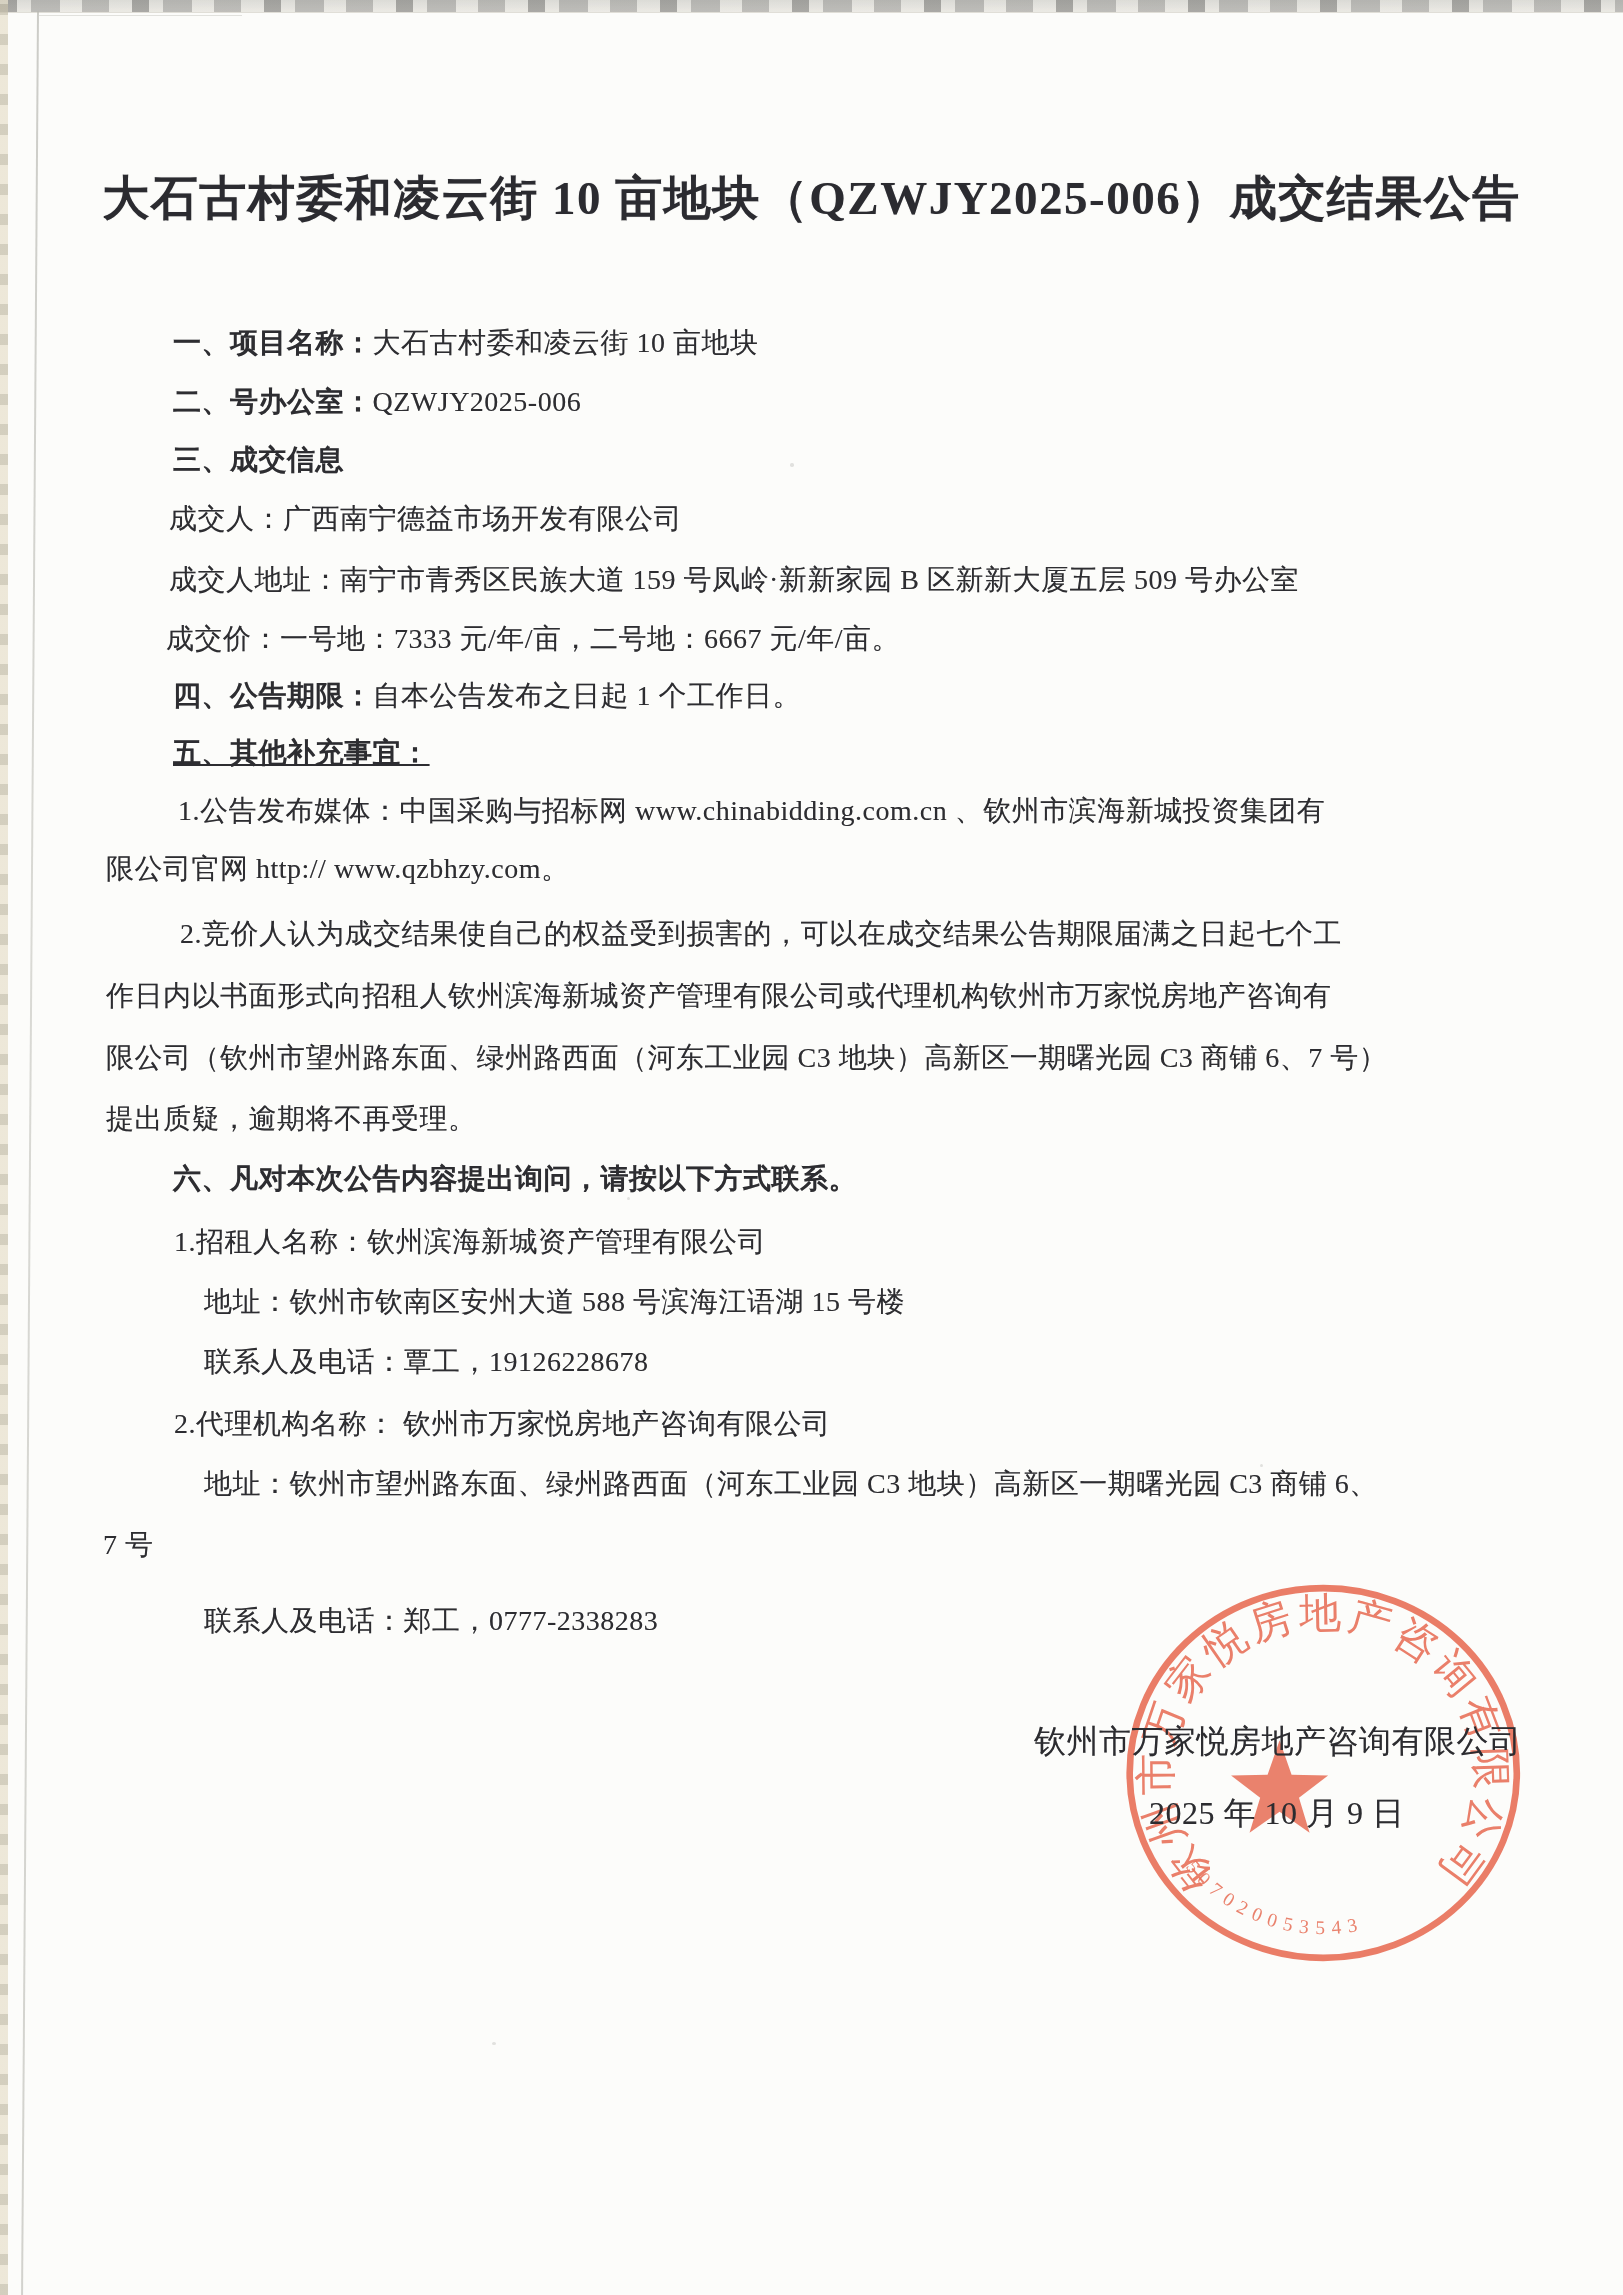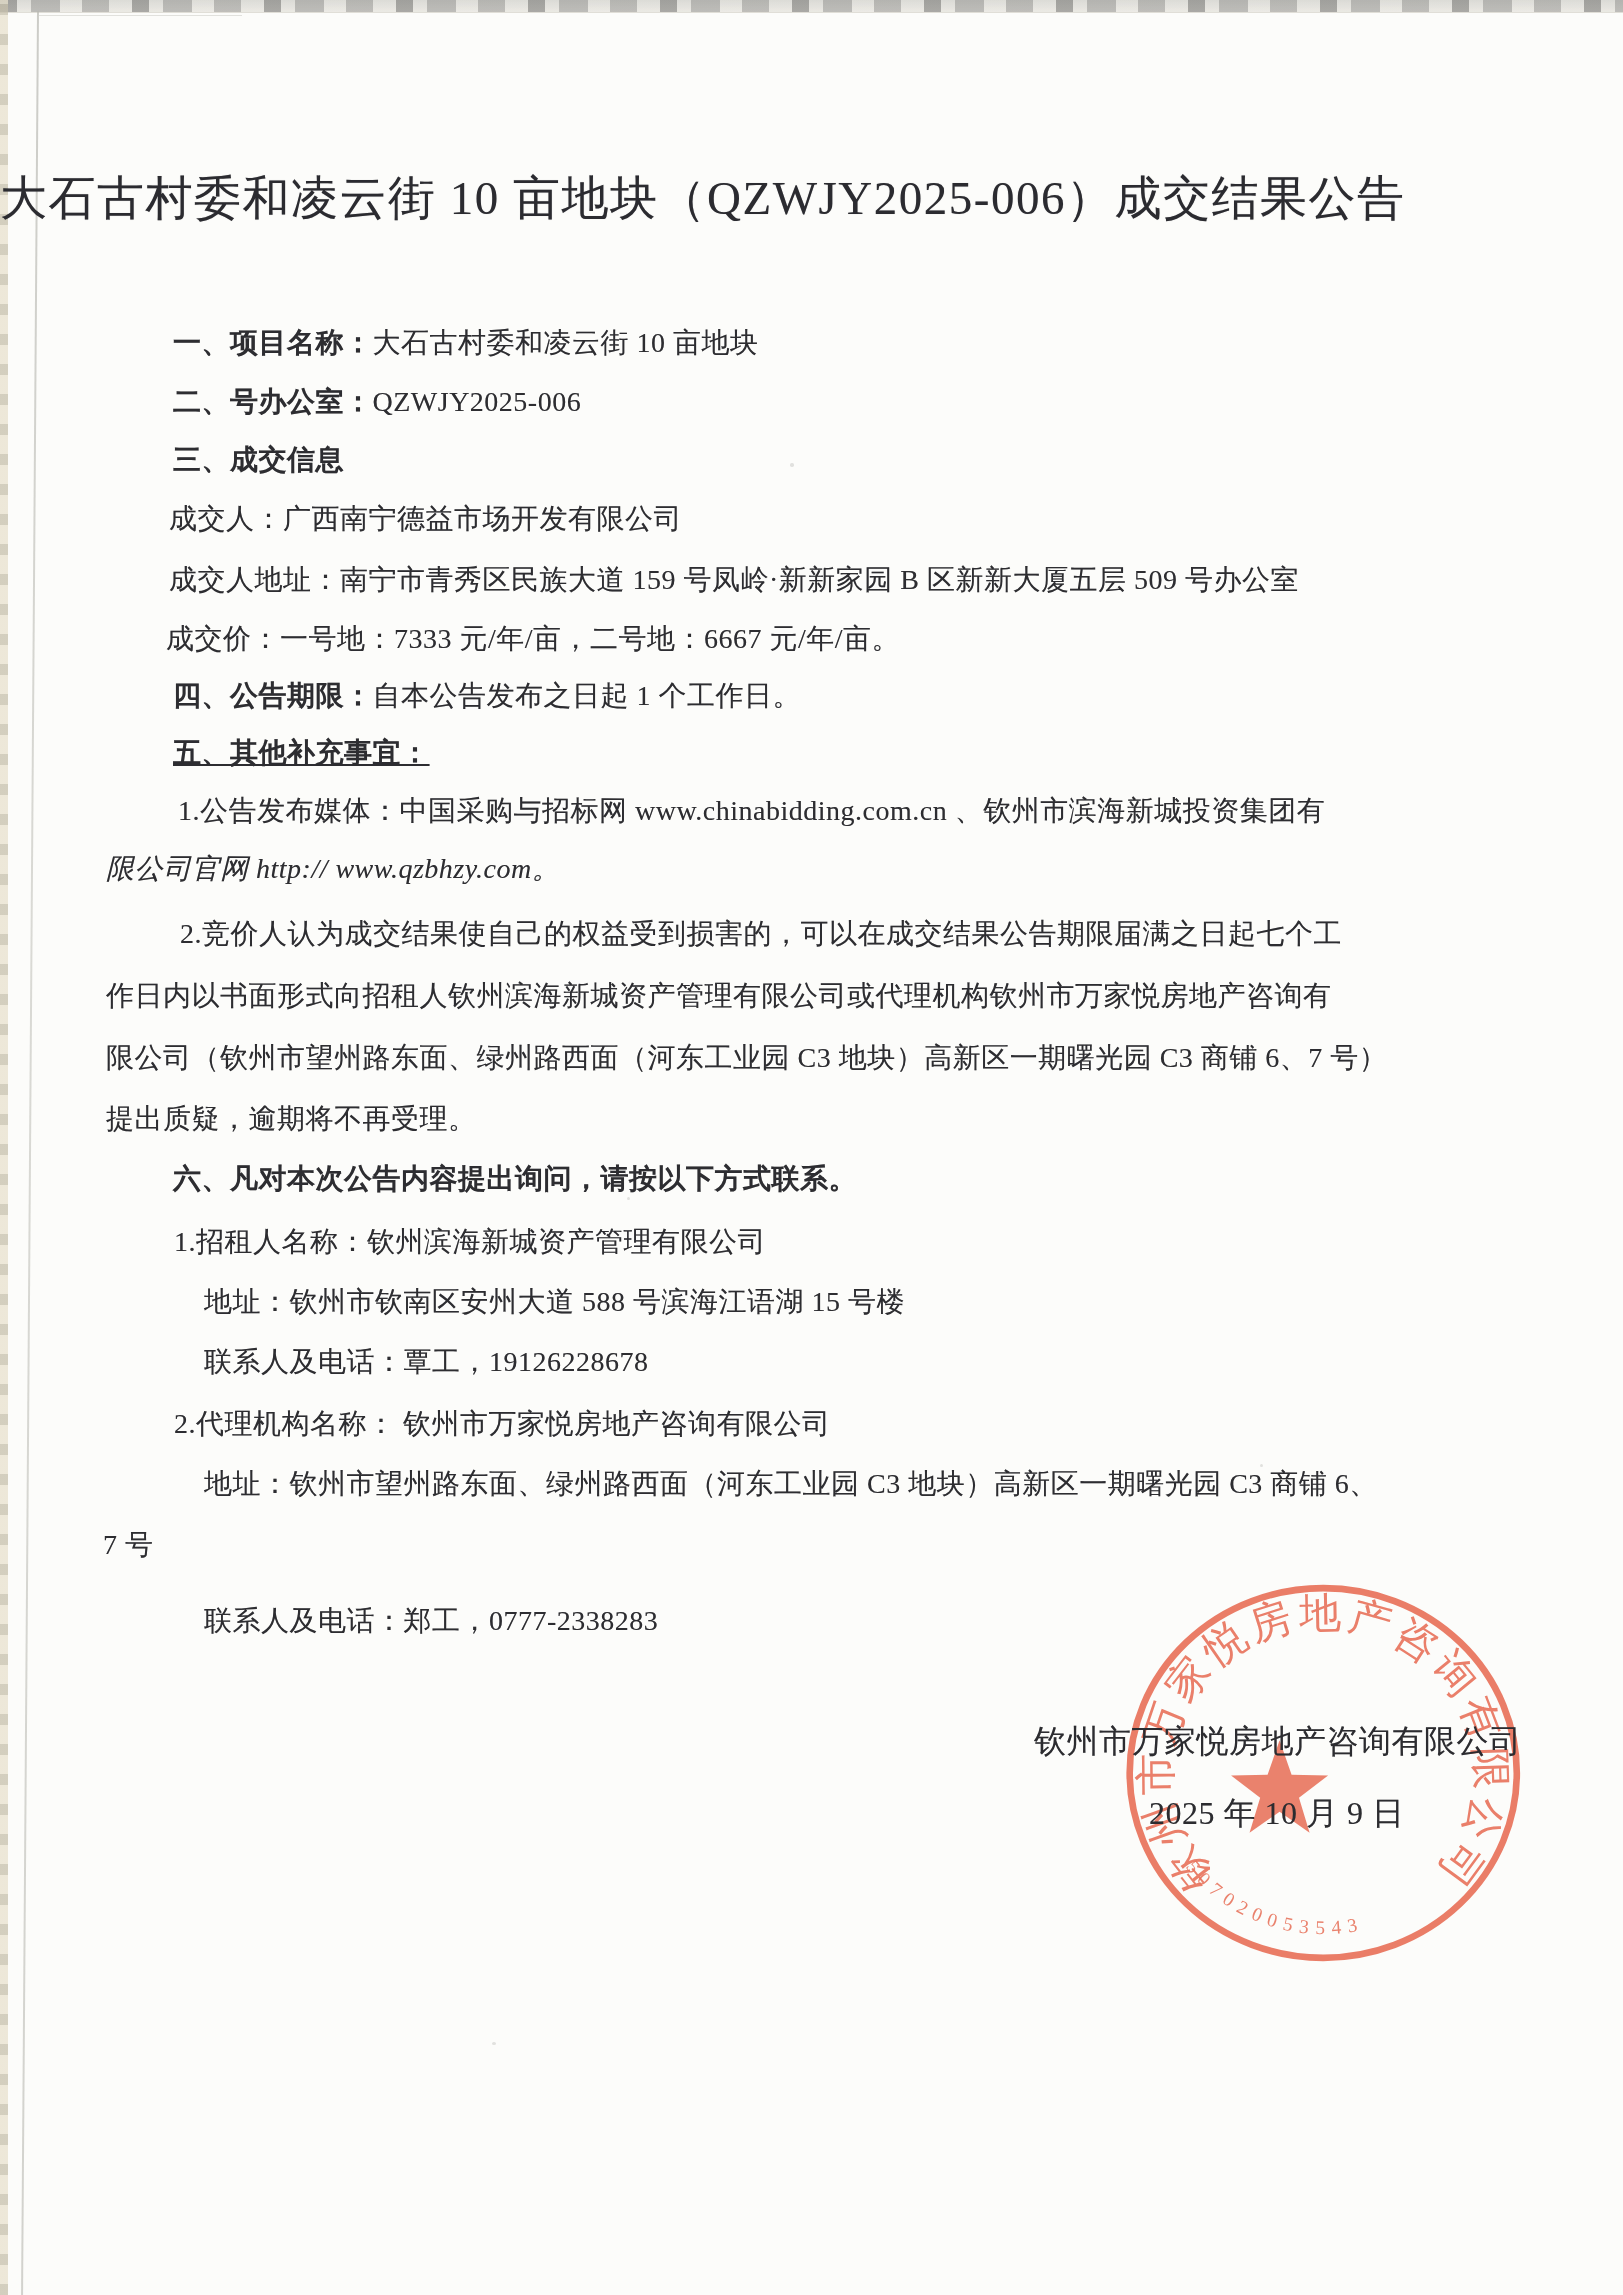--- a/index.html
+++ b/index.html
@@ -36,21 +36,21 @@
   }
   .scan-hline{
     position:absolute;left:38px;top:15.3px;width:204px;height:1px;
     background:#cfcfc9;opacity:.6;
   }
   .speck{position:absolute;border-radius:50%;background:#9a9a96;opacity:.28;}
 
   
   .title{
     position:absolute;top:173px;left:0;width:100%;
-    font-size:47px;font-weight:normal;
+    text-align:center;font-size:47px;font-weight:bold;
     color:#2b2b30;letter-spacing:1.5px;line-height:1.1;
     text-shadow:0 0 0.7px rgba(40,40,45,.38);
   }
   .line{
     position:absolute;white-space:nowrap;
     font-size:28px;line-height:37px;color:#2d2d31;
     letter-spacing:0.5px;
     text-shadow:0 0 0.6px rgba(40,40,45,.34);
   }
   .line .b{font-weight:bold;}
@@ -103,21 +103,21 @@
   <div id="doc-lines">
       <div class="line" style="left: 173px; top: 324px;"><span class="b">一、项目名称：</span><span>大石古村委和凌云街 10 亩地块</span></div>
       <div class="line" style="left: 173px; top: 383px;"><span class="b">二、号办公室：</span><span>QZWJY2025-006</span></div>
       <div class="line" style="left: 173px; top: 441px;"><span class="b">三、成交信息</span></div>
       <div class="line" style="left: 169px; top: 500px;"><span>成交人：广西南宁德益市场开发有限公司</span></div>
       <div class="line" style="left: 169px; top: 561px;"><span>成交人地址：南宁市青秀区民族大道 159 号凤岭·新新家园 B 区新新大厦五层 509 号办公室</span></div>
       <div class="line" style="left: 159px; top: 620px; margin-left: 7px;"><span>成交价：一号地：7333 元/年/亩，二号地：6667 元/年/亩。</span></div>
       <div class="line" style="left: 173px; top: 677px;"><span class="b">四、公告期限：</span><span>自本公告发布之日起 1 个工作日。</span></div>
       <div class="line" style="left: 173px; top: 734px; text-decoration: underline;"><span class="b">五、其他补充事宜：</span></div>
       <div class="line" style="left: 178px; top: 792px;"><span>1.公告发布媒体：中国采购与招标网 www.chinabidding.com.cn 、钦州市滨海新城投资集团有</span></div>
-      <div class="line" style="left: 106px; top: 850px; font-style: italic;"><span>限公司官网 http:// www.qzbhzy.com。</span></div>
+      <div class="line" style="left: 106px; top: 850px;"><span>限公司官网 http:// www.qzbhzy.com。</span></div>
       <div class="line" style="left: 180px; top: 915px;"><span>2.竞价人认为成交结果使自己的权益受到损害的，可以在成交结果公告期限届满之日起七个工</span></div>
       <div class="line" style="left: 106px; top: 977px;"><span>作日内以书面形式向招租人钦州滨海新城资产管理有限公司或代理机构钦州市万家悦房地产咨询有</span></div>
       <div class="line" style="left: 106px; top: 1039px;"><span>限公司（钦州市望州路东面、绿州路西面（河东工业园 C3 地块）高新区一期曙光园 C3 商铺 6、7 号）</span></div>
       <div class="line" style="left: 106px; top: 1100px;"><span>提出质疑，逾期将不再受理。</span></div>
       <div class="line" style="left: 173px; top: 1160px;"><span class="b">六、凡对本次公告内容提出询问，请按以下方式联系。</span></div>
       <div class="line" style="left: 174px; top: 1223px;"><span>1.招租人名称：钦州滨海新城资产管理有限公司</span></div>
       <div class="line" style="left: 204px; top: 1283px;"><span>地址：钦州市钦南区安州大道 588 号滨海江语湖 15 号楼</span></div>
       <div class="line" style="left: 204px; top: 1343px;"><span>联系人及电话：覃工，19126228678</span></div>
       <div class="line" style="left: 174px; top: 1405px;"><span>2.代理机构名称： 钦州市万家悦房地产咨询有限公司</span></div>
       <div class="line" style="left: 204px; top: 1465px;"><span>地址：钦州市望州路东面、绿州路西面（河东工业园 C3 地块）高新区一期曙光园 C3 商铺 6、</span></div>

